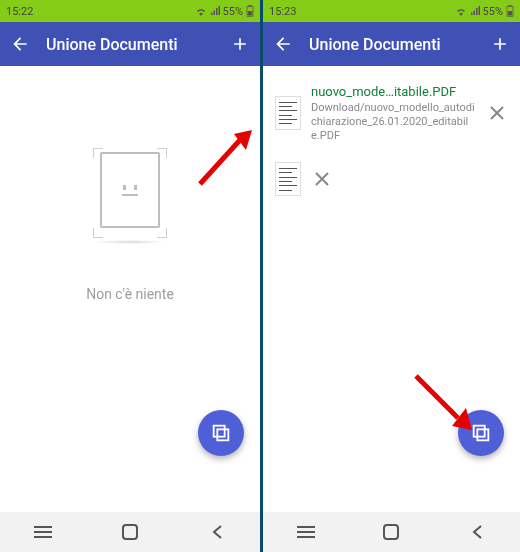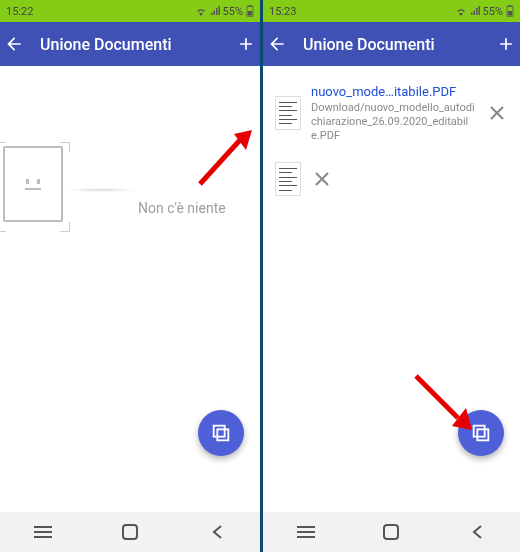--- a/index.html
+++ b/index.html
@@ -31,31 +31,32 @@
     justify-content: space-between;
   }
   .status-right { display: flex; align-items: center; gap: 3px; }
   .status-right svg { display: block; }
   .appbar {
     height: 44px;
     background: #3f51b5;
     color: #fff;
     display: flex;
     align-items: center;
-    padding: 0 2px;
+    padding: 0 8px;
     gap: 14px;
   }
   .appbar .title { flex: 1; font-size: 16px; font-weight: 500; }
   .appbar .icon-btn { width: 24px; height: 24px; display: flex; align-items: center; justify-content: center; cursor: pointer; }
   .content { flex: 1; background: #ffffff; position: relative; overflow: hidden; }
   .empty-wrap {
     display: flex;
-    flex-direction: row;
+    flex-direction: column;
     align-items: center;
     padding-top: 80px;
+    margin-top: 6px;
   }
   .corner { position: absolute; width: 10px; height: 10px; border: 1px solid #cfcfcf; }
   .corner.tl { top: -4px; left: -4px; border-right: none; border-bottom: none; }
   .corner.tr { top: -4px; right: -4px; border-left: none; border-bottom: none; }
   .corner.bl { bottom: -4px; left: -4px; border-right: none; border-top: none; }
   .corner.br { bottom: -4px; right: -4px; border-left: none; border-top: none; }
   .doc-frame { position: relative; width: 66px; height: 82px; }
   .doc-sheet {
     width: 60px; height: 76px;
     border: 2px solid #bdbdbd;
@@ -81,21 +82,21 @@
     width: 26px; height: 34px;
     background: #fff;
     border: 1px solid #ddd;
     display: flex; flex-direction: column; justify-content: space-around;
     padding: 3px 3px;
   }
   .row .thumb .bar { height: 1px; background: #555; }
   .row .thumb .bar:nth-child(odd){ width: 100%; }
   .row .thumb .bar:nth-child(even){ width: 70%; }
   .row .info { flex: 1; min-width: 0; }
-  .row .name { font-size: 13px; color: #1d4ed8; white-space: nowrap; overflow: hidden; text-overflow: ellipsis; }
+  .row .name { font-size: 13px; color: #15803d; white-space: nowrap; overflow: hidden; text-overflow: ellipsis; }
   .row .path { font-size: 11px; color: #8a8a8a; line-height: 1.25; word-break: break-all; margin-top: 2px; }
   .row .remove { width: 22px; height: 22px; display:flex; align-items:center; justify-content:center; color:#777; cursor:pointer; flex-shrink:0; }
   .fab {
     position: absolute;
     right: 16px; bottom: 56px;
     width: 46px; height: 46px;
     border-radius: 50%;
     background: #4e5fd8;
     box-shadow: 0 3px 6px rgba(0,0,0,0.3);
     display:flex; align-items:center; justify-content:center;
@@ -235,21 +236,21 @@
         <div class="thumb">
           <div class="bar"></div>
             <div class="bar"></div>
             <div class="bar"></div>
             <div class="bar"></div>
             <div class="bar"></div>
             <div class="bar"></div>
         </div>
         <div class="info">
           <div class="name">nuovo_mode…itabile.PDF</div>
-          <div class="path">Download/nuovo_modello_autodichiarazione_26.09.2020_editabile.PDF</div>
+          <div class="path">Download/nuovo_modello_autodichiarazione_26.01.2020_editabile.PDF</div>
         </div>
         <div class="remove">
           <svg width="14" height="14" viewBox="0 0 14 14">
               <path d="M1 1 L13 13 M13 1 L1 13" stroke="#888" stroke-width="2"></path>
             </svg>
         </div>
       </div>
       <div class="row">
         <div class="thumb">
           <div class="bar"></div>

